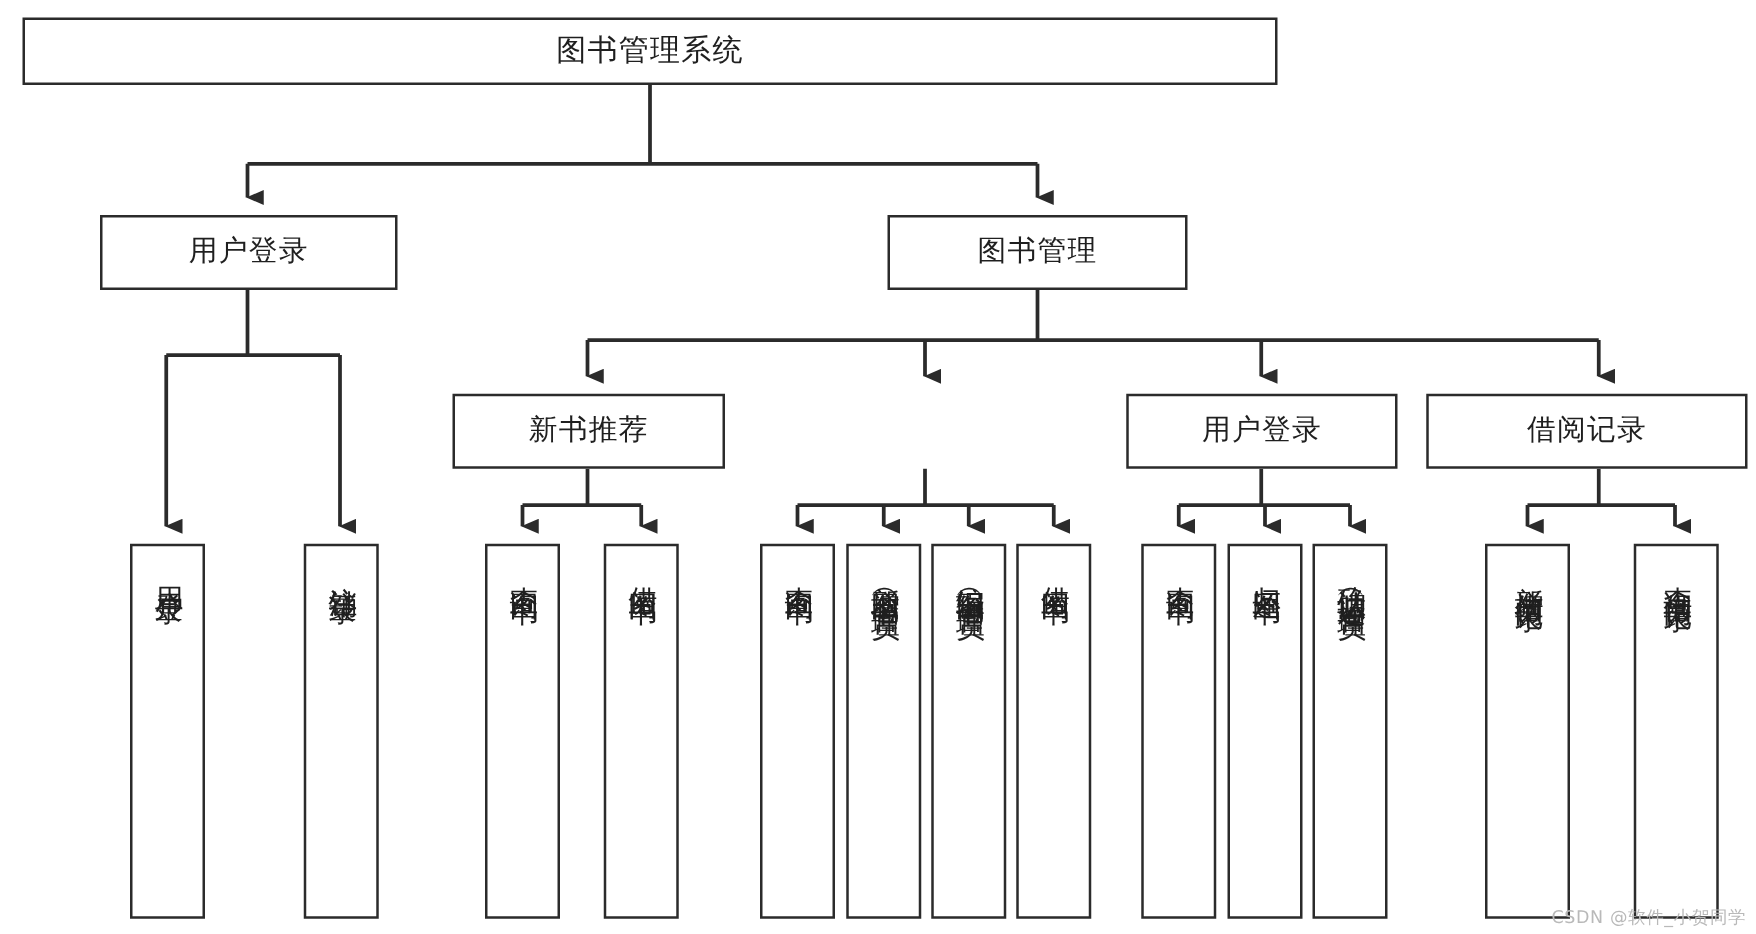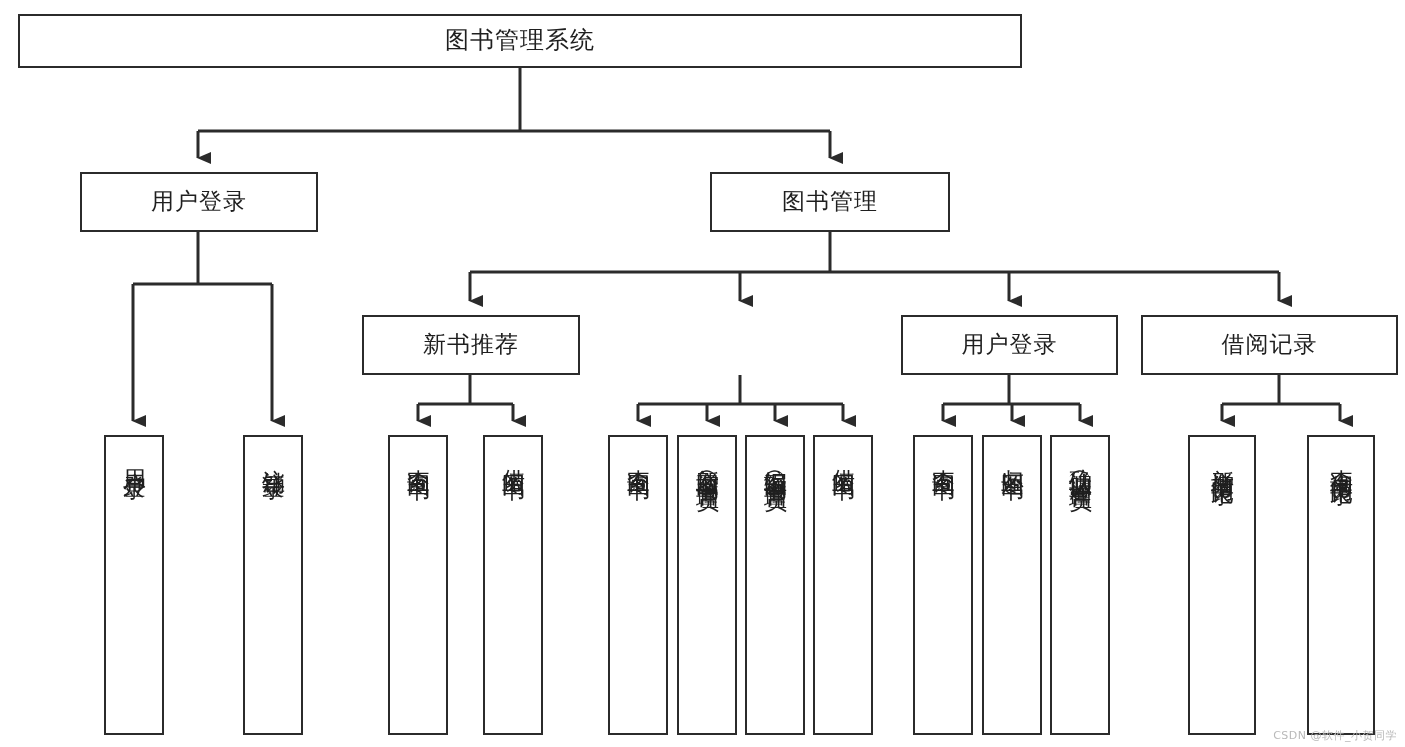--- a/index.html
+++ b/index.html
@@ -60,21 +60,21 @@
     letter-spacing:3px;
     white-space:nowrap;
     max-height:276px;
   }
   .node.vert.tall .label{ max-height:288px; }
   
   #watermark{
     position:absolute;
     right:8px;
     bottom:4px;
-    font-size:11px;
+    font-size:14px;
     color:#b9b9b9;
     letter-spacing:0.5px;
     white-space:nowrap;
     user-select:none;
   }
 </style>
 </head>
 <body>
 
 <div id="canvas">

